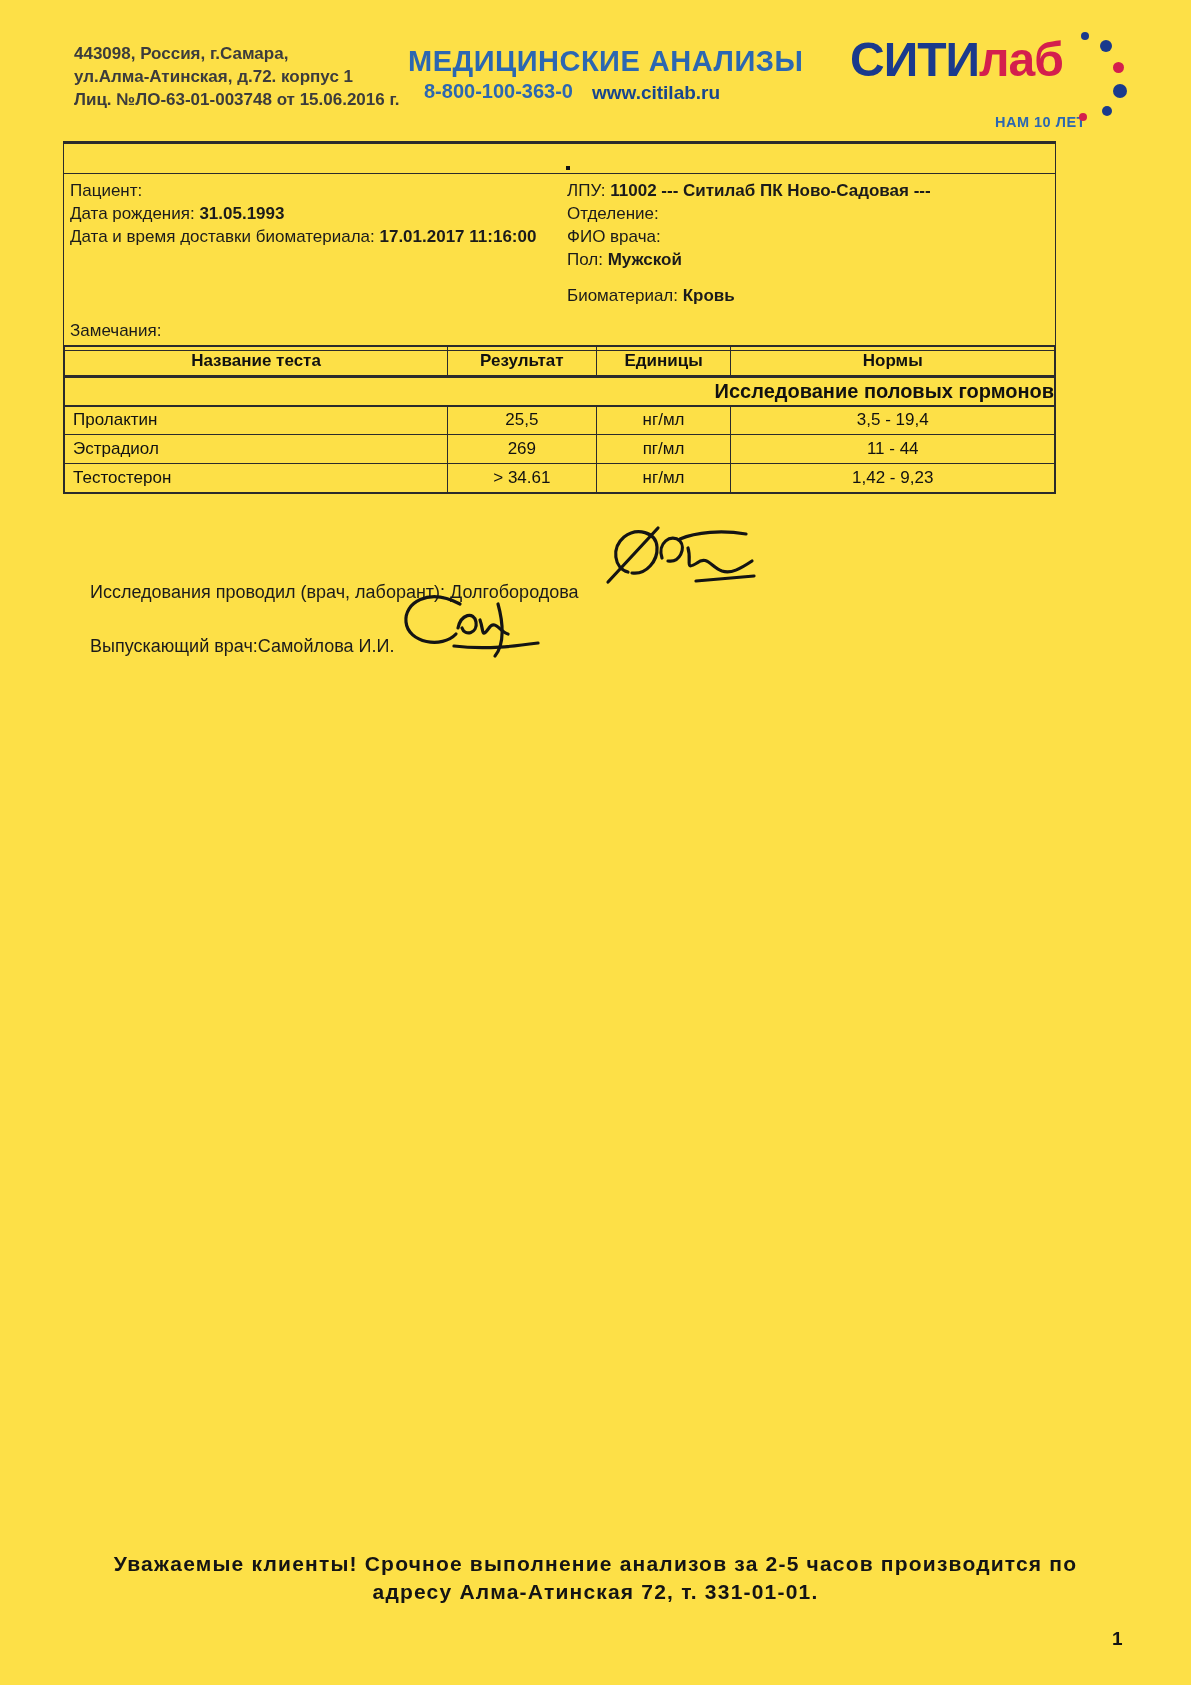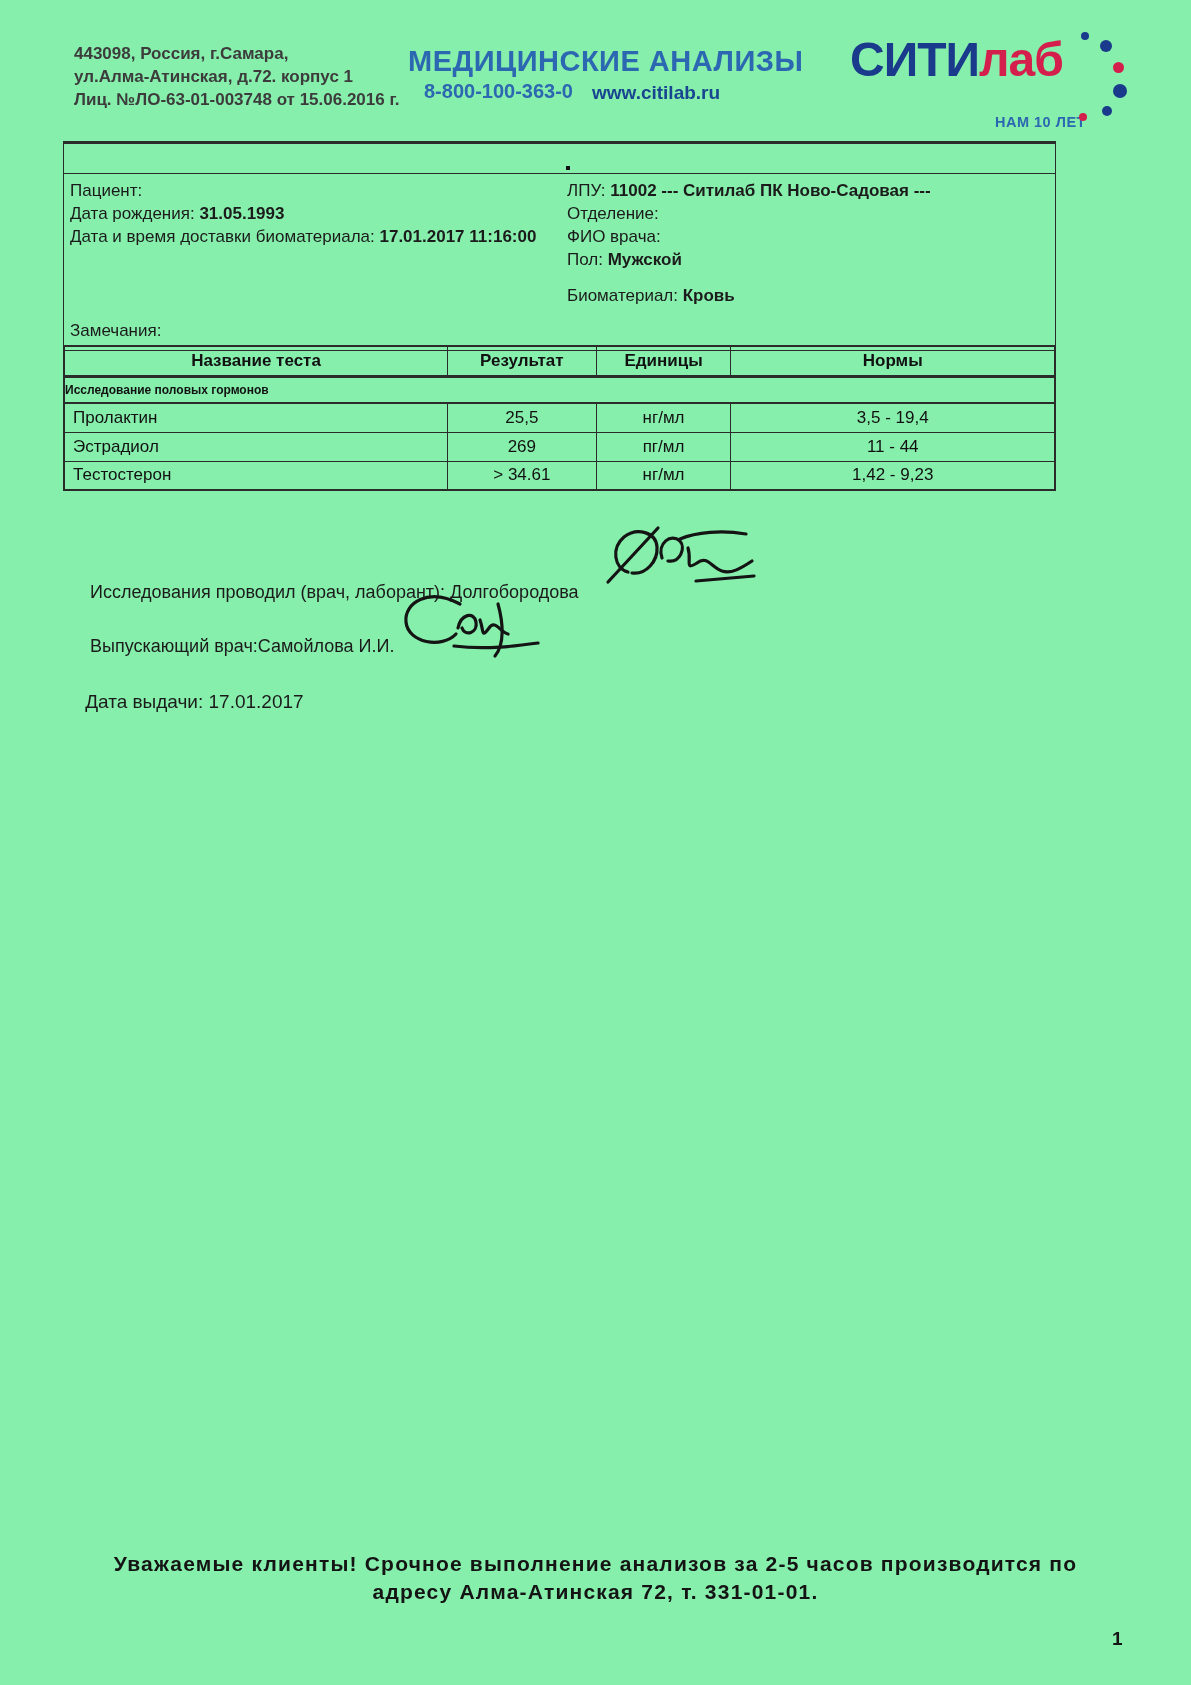--- a/index.html
+++ b/index.html
@@ -2,21 +2,21 @@
 <html><head>
 <meta charset="utf-8">
 <style>
   * { box-sizing: border-box; margin: 0; padding: 0; }
   html, body { background: #ffffff; }
   .page {
     position: relative;
     width: 1191px;
     height: 1685px;
     margin: 0 auto;
-    background: #86efac;
+    background: #fde047;
     font-family: "Liberation Sans", sans-serif;
     color: #1b1b1b;
     overflow: hidden;
   }
 
   
   .address {
     position: absolute; left: 74px; top: 42px;
     font-size: 17px; font-weight: bold; color: #3c3c3c; line-height: 23px;
   }
@@ -68,21 +68,21 @@
 
   
   .results {
     position: absolute; left: 63px; top: 345px; width: 993px;
     border-collapse: collapse; font-size: 17px; color: #111;
   }
   .results td, .results th { border: 1px solid #2b2b2b; }
   .results { border: 2px solid #2b2b2b; }
   .results .section-title td {
     border: 1.5px solid #2b2b2b; border-bottom: 2px solid #2b2b2b;
-    text-align: left; font-weight: bold; font-size: 12px;
+    text-align: right; font-weight: bold; font-size: 20px;
     height: 27px; padding: 2px 0;
   }
   .results thead th {
     font-weight: bold; text-align: center; height: 30px;
     border-bottom: 3px solid #2b2b2b; padding: 3px 22px;
   }
   .results tbody td { height: 29px; text-align: center; padding: 3px 4px; border-bottom: 1.5px solid #2b2b2b; }
   .results tbody td.name { text-align: left; padding-left: 8px; }
   .col-name { width: 38.7%; } .col-res { width: 15%; } .col-unit { width: 13.6%; } .col-norm { width: 32.7%; }
 
@@ -214,23 +214,20 @@
     <b>Выпускающий врач:</b><span>Самойлова И.И.</span>
   </div>
   <svg class="sig-svg sig2" width="160" height="78" viewBox="0 0 160 78">
     <path d="M64,18 C32,1 8,17 10,36 C12,57 46,63 60,48"></path>
     <path d="M62,42 C65,28 78,25 80,36 C82,47 69,51 66,42"></path>
     <path d="M84,34 C88,45 85,53 93,42 C99,33 104,46 112,48"></path>
     <path d="M102,18 C107,36 109,58 99,70"></path>
     <path d="M58,60 C90,64 120,60 142,57"></path>
   </svg>
 
-  <div class="sig-line line-issued">
-    <b>Дата выдачи:</b><span> 17.01.2017</span>
-  </div>
 
   <div class="footer-note">
     <div>Уважаемые клиенты! Срочное выполнение анализов за 2-5 часов производится по</div>
     <div>адресу Алма-Атинская 72, т. 331-01-01.</div>
   </div>
 
   <div class="page-number">1</div>
 
 </div>
 

